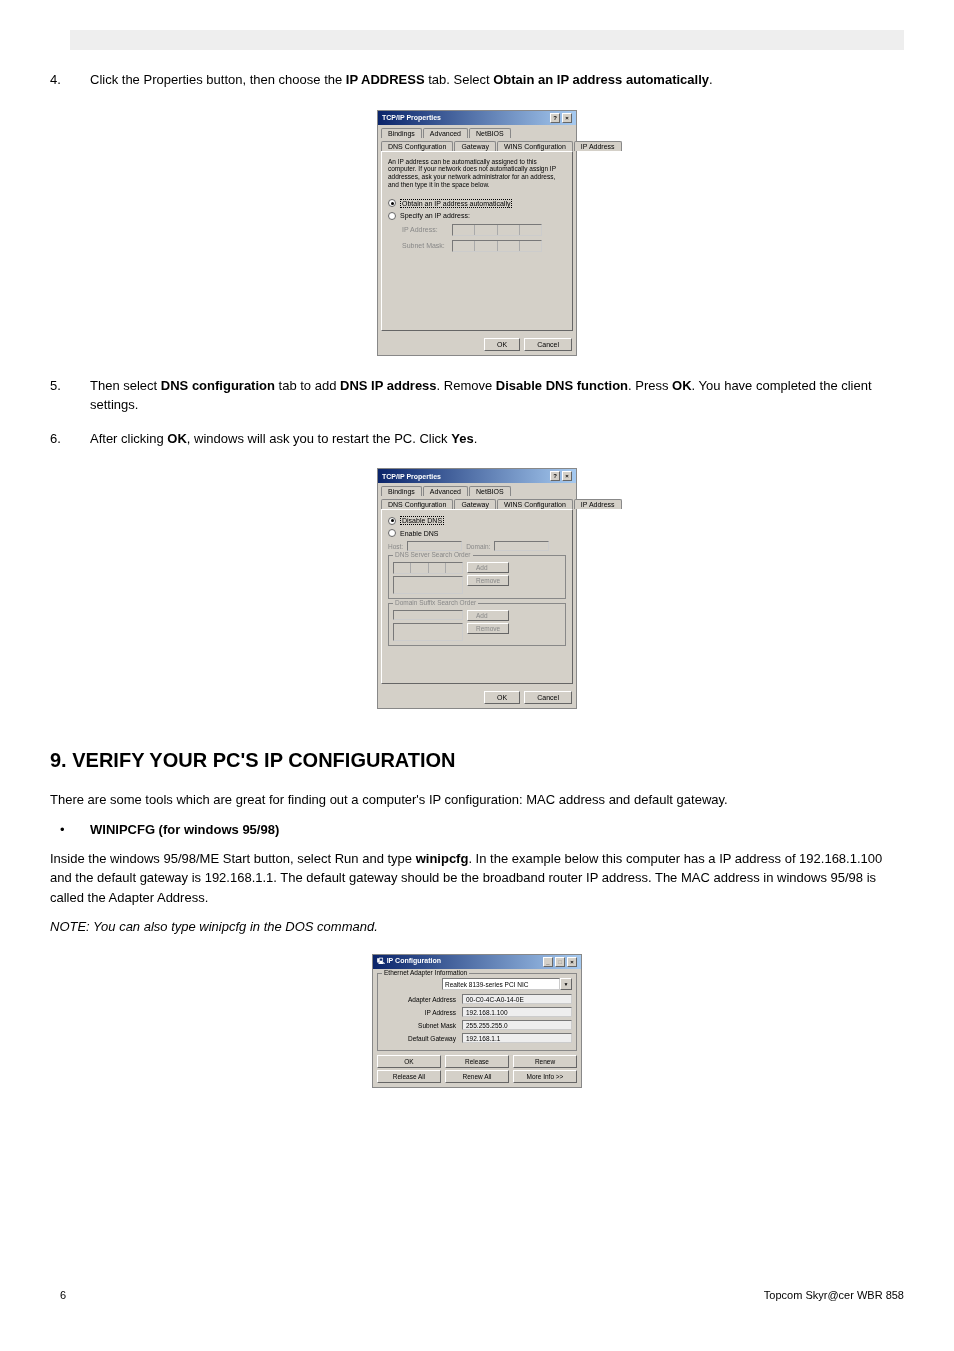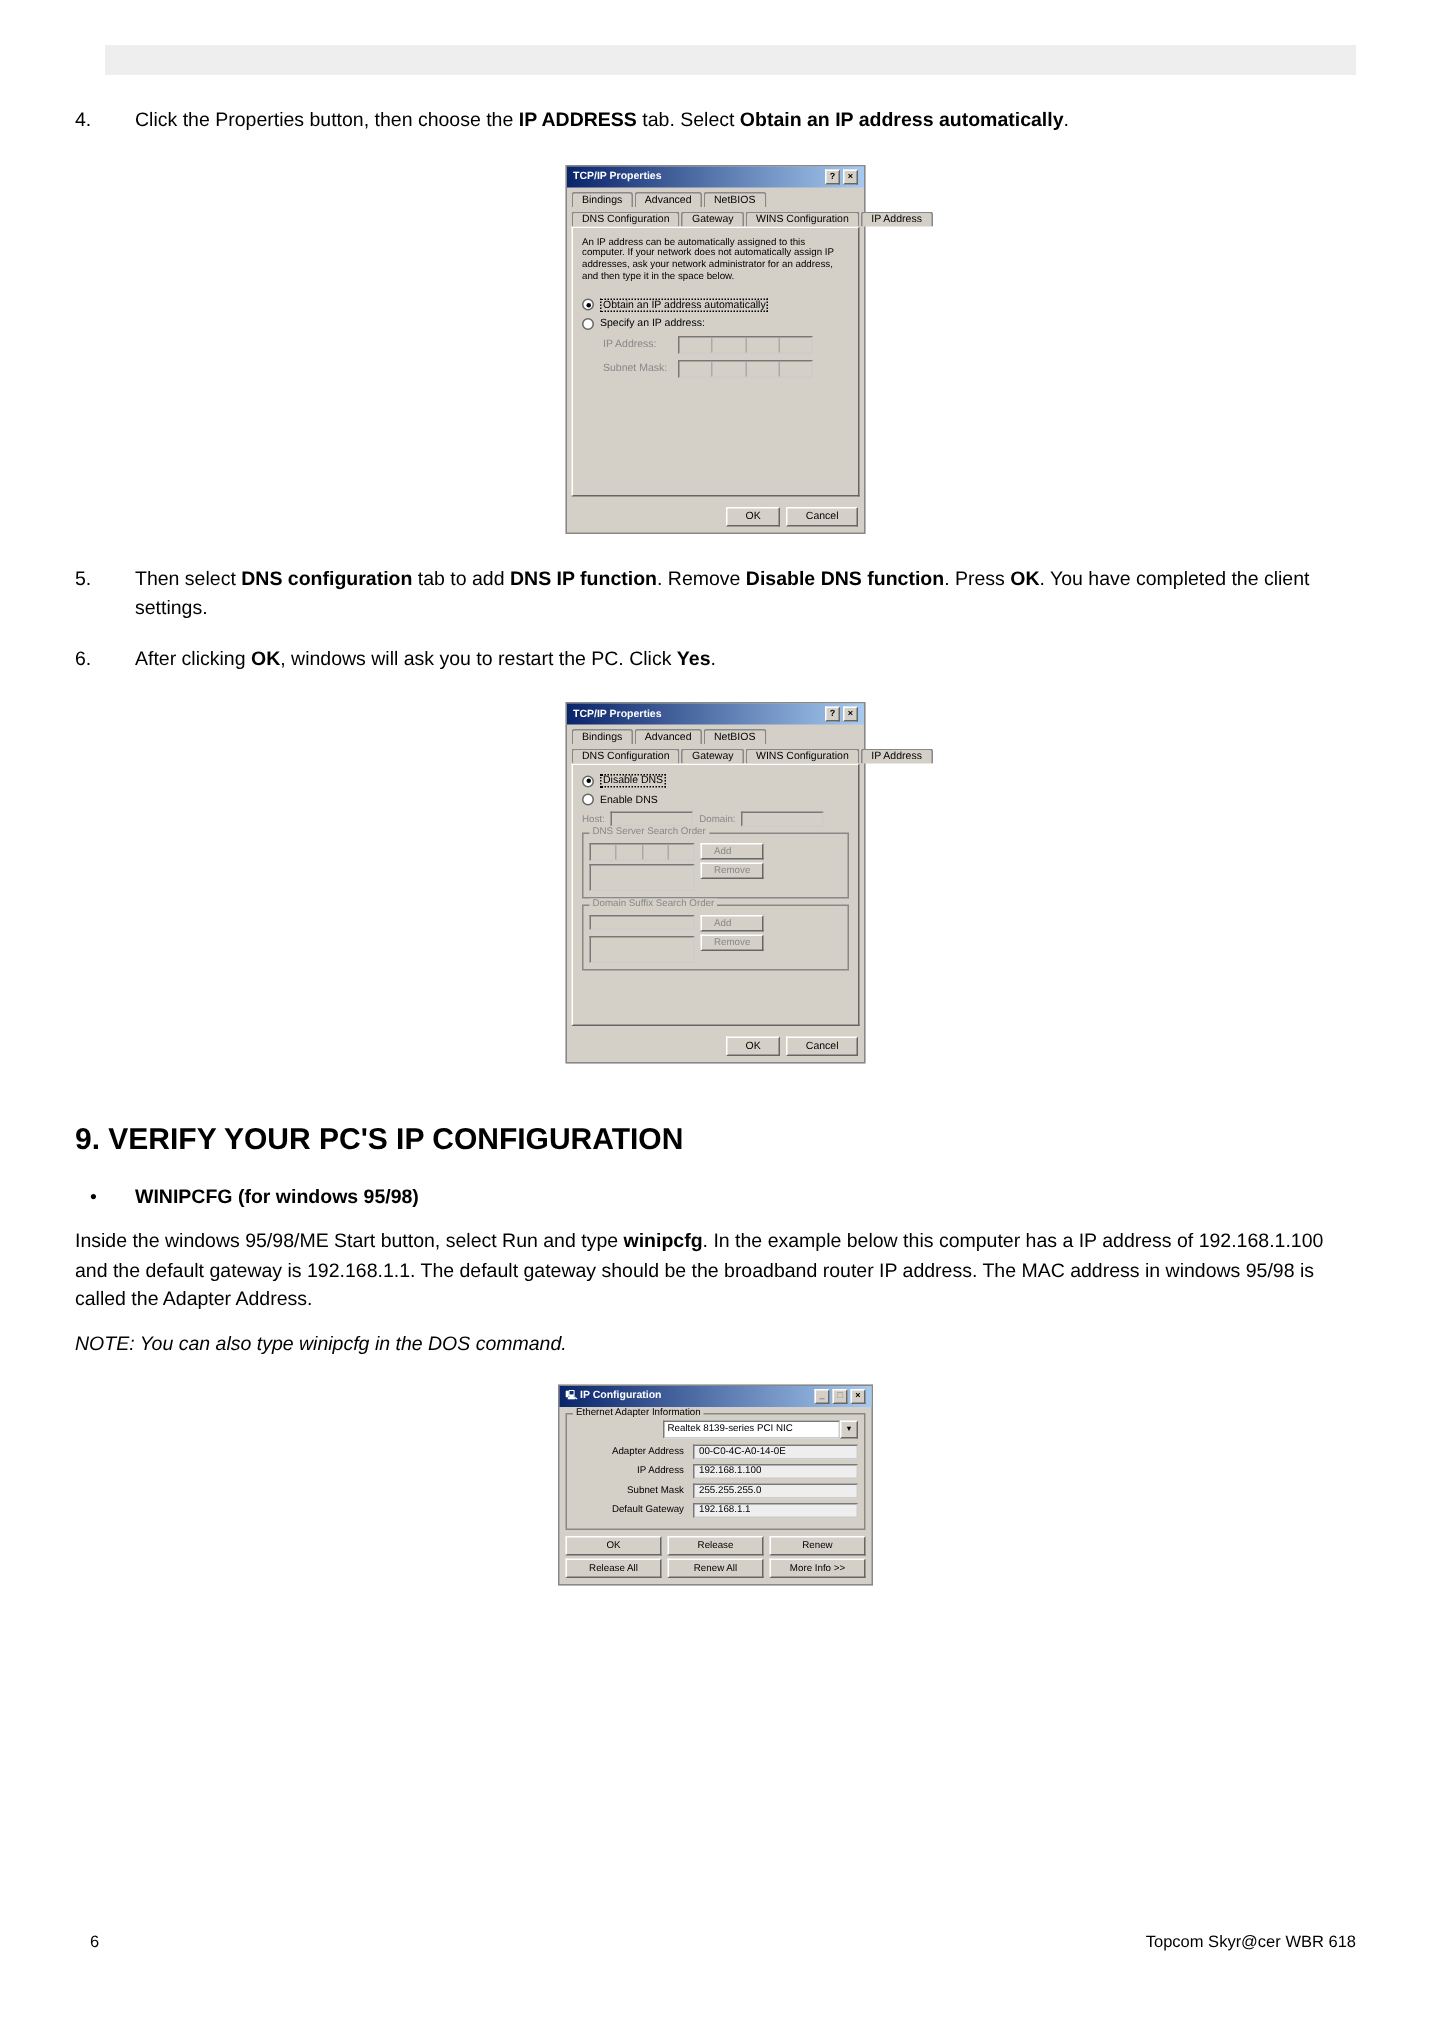--- a/index.html
+++ b/index.html
@@ -405,21 +405,21 @@
       <div class="dlg-btn-row">
         <div class="dlg-btn">OK</div>
         <div class="dlg-btn">Cancel</div>
       </div>
     </div>
   </div>
 
   <div class="step">
     <div class="step-num">5.</div>
     <div class="step-text">
-      <span>Then select </span><b>DNS configuration</b><span> tab to add </span><b>DNS IP function</b><span>. Remove </span><b>Disable DNS function</b><span>. Press </span><b>OK</b><span>. You have completed the client settings.</span>
+      <span>Then select </span><b>DNS configuration</b><span> tab to add </span><b>DNS IP address</b><span>. Remove </span><b>Disable DNS function</b><span>. Press </span><b>OK</b><span>. You have completed the client settings.</span>
     </div>
   </div>
 
   <div class="step">
     <div class="step-num">6.</div>
     <div class="step-text">
       <span>After clicking </span><b>OK</b><span>, windows will ask you to restart the PC. Click </span><b>Yes</b><span>.</span>
     </div>
   </div>
 
@@ -491,20 +491,21 @@
         </div>
       </div>
       <div class="dlg-btn-row">
         <div class="dlg-btn">OK</div>
         <div class="dlg-btn">Cancel</div>
       </div>
     </div>
   </div>
 
   <div class="section-h2">9.  VERIFY YOUR PC'S IP CONFIGURATION</div>
+  <div class="para">There are some tools which are great for finding out a computer's IP configuration: MAC address and default gateway.</div>
   <div class="bullet-row">
     <div class="bullet">•</div>
     <div><b>WINIPCFG (for windows 95/98)</b></div>
   </div>
   <div class="para">
     <span>Inside the windows 95/98/ME Start button, select Run and type </span><b>winipcfg</b><span>. In the example below this computer has a IP address of 192.168.1.100 and the default gateway is 192.168.1.1. The default gateway should be the broadband router IP address. The MAC address in windows 95/98 is called the Adapter Address.</span>
   </div>
   <div class="note">NOTE: You can also type winipcfg in the DOS command.</div>
 
   <div class="dialog-container">
@@ -552,14 +553,14 @@
           <div class="ipc-btn">More Info &gt;&gt;</div>
         </div>
       </div>
     </div>
   </div>
 
 </div>
 
 <div class="footer">
   <span>6</span>
-  <span>Topcom Skyr@cer WBR 618</span>
+  <span>Topcom Skyr@cer WBR 858</span>
 </div>
 
 </body></html>

